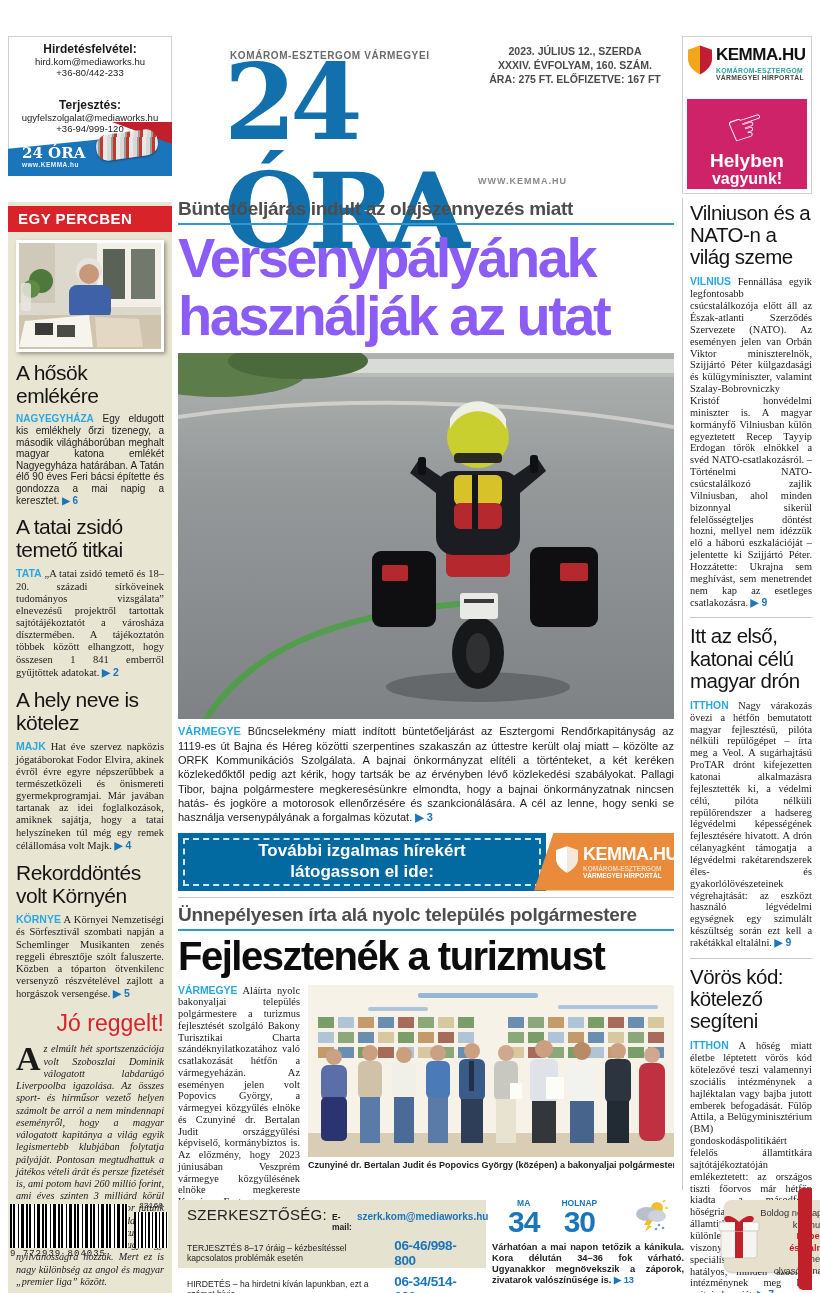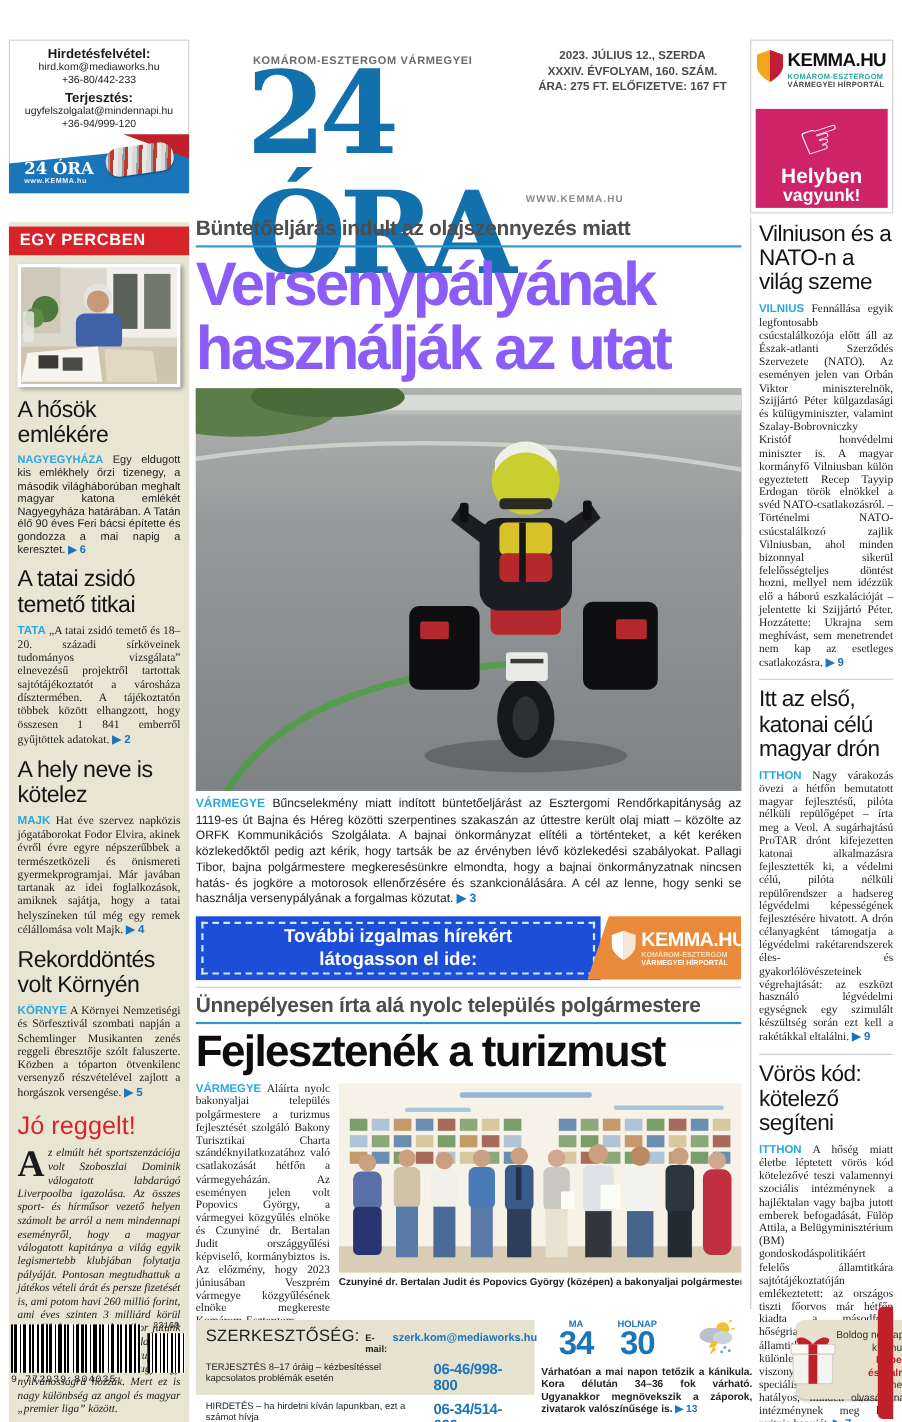--- a/index.html
+++ b/index.html
@@ -35,32 +35,32 @@
   
   .sidebar { position:absolute; left:8px; top:202px; width:164px; height:1284px; background:#e9e5d3; padding:0 8px; overflow:hidden; }
   .ep-banner { margin:4px -8px 8px; background:#d8232a; color:#fff; font-weight:bold; font-size:15px; letter-spacing:.5px; padding:4px 10px 5px; }
   .sb-photo { width:148px; height:112px; background:#fff; padding:3px; box-shadow:2px 2px 4px rgba(0,0,0,.35); margin-bottom:10px; }
   .sb-title { font-size:21px; line-height:1.08; color:#151515; letter-spacing:-.5px; margin-bottom:6px; }
   .sb-body { font-size:10px; line-height:1.16; text-align:justify; margin-bottom:10px; }
   .sb-body.sans { font-family:"Liberation Sans",sans-serif; }
   .sb-body.serif { font-family:"Liberation Serif",serif; font-size:10.5px; }
   .lead { color:#29a8e0; font-weight:bold; font-family:"Liberation Sans",sans-serif; }
   .pageref { color:#1b75bb; font-weight:bold; font-family:"Liberation Sans",sans-serif; white-space:nowrap; }
-  .greet-title { color:#d8232a; font-size:23px; margin:2px 0 6px; }
+  .greet-title { color:#d8232a; font-size:23px; margin:2px 0 6px;text-align:right; }
   .greet-body { font-family:"Liberation Serif",serif; font-style:italic; font-size:10.2px; line-height:1.2; text-align:justify; }
   .dropcap { float:left; font-size:34px; line-height:.85; padding:2px 3px 0 0; font-style:normal; font-weight:bold; }
 
   
   .center { position:absolute; left:178px; top:198px; width:496px; }
   .kicker { font-size:19px; font-weight:bold; color:#4d4d4d; letter-spacing:-.3px; padding-bottom:3px; border-bottom:2px solid #2f9ad0; }
   .headline1 { font-size:56px; font-weight:bold; color:#8b5cf6; letter-spacing:-2.5px; line-height:1.04; margin:4px 0 8px; }
   .main-photo { width:496px; height:366px; background:#8e9294; }
   .main-caption { font-size:11px; line-height:1.3; text-align:justify; color:#1c1c1c; margin:5px 0 8px; }
   .promo-banner { position:relative; width:496px; height:58px; background:#fff; margin-bottom:6px; }
-  .pb-blue { position:absolute; left:0; top:0; width:368px; height:58px; background:#1d4ed8; }
+  .pb-blue { position:absolute; left:0; top:0; width:368px; height:58px; background:#0369a1; }
   .pb-blue .inner { position:absolute; left:5px; top:5px; right:5px; bottom:5px; border:2px dashed #cfe8f5; display:flex; flex-direction:column; justify-content:center; align-items:center; color:#fff; font-weight:bold; font-size:17px; line-height:1.2; }
   .pb-orange { position:absolute; right:0; top:0; width:140px; height:58px; background:#e98b3a; clip-path:polygon(14% 0,100% 0,100% 100%,0 100%); display:flex; align-items:center; padding-left:22px; gap:5px; }
   .pb-orange .kname { color:#fff; font-weight:bold; font-size:18px; letter-spacing:-.5px; }
   .pb-orange .ksub1 { color:#f8d9bd; font-size:6.5px; font-weight:bold; }
   .pb-orange .ksub2 { color:#fff; font-size:6.5px; font-weight:bold; }
   .center-rule { border:none; border-top:1px solid #c9c9c9; margin:4px 0 6px; }
   .headline2 { font-size:40px; font-weight:bold; color:#0d0d0d; letter-spacing:-1.5px; line-height:1.05; margin:4px 0 8px; }
   .story2 { display:flex; gap:8px; }
   .story2 .txt { width:122px; font-family:"Liberation Serif",serif; font-size:10.4px; line-height:1.13; text-align:justify; }
   .story2 .pic { width:366px; }
@@ -78,21 +78,21 @@
   .barcode { height:44px; background:repeating-linear-gradient(90deg,#000 0 2px,#fff 2px 3px,#000 3px 5px,#fff 5px 8px,#000 8px 9px,#fff 9px 11px,#000 11px 14px,#fff 14px 16px); }
   .barcode-num { font-family:"Liberation Mono",monospace; font-size:9px; letter-spacing:1px; margin-top:1px; }
   .barcode2 { position:absolute; left:124px; top:8px; width:34px; height:36px; background:repeating-linear-gradient(90deg,#000 0 2px,#fff 2px 4px,#000 4px 5px,#fff 5px 7px); }
   .barcode2-num { position:absolute; left:124px; top:-3px; width:34px; text-align:center; font-family:"Liberation Mono",monospace; font-size:8px; }
 
   .edit-box { position:absolute; left:178px; top:1200px; width:308px; height:68px; background:#e6e2d0; padding:6px 9px; }
   .edit-box .row0 { display:flex; align-items:baseline; gap:5px; }
   .edit-box .szerk { font-size:15px; color:#222; letter-spacing:.3px; }
   .edit-box .em-lbl { font-size:8.5px; font-weight:bold; color:#222; }
   .edit-box .em { font-size:10px; font-weight:bold; color:#1b75bb; }
-  .edit-box .row { display:flex; justify-content:space-between; align-items:flex-start; margin-top:6px; }
+  .edit-box .row { display:flex; justify-content:space-between; align-items:center; margin-top:6px; }
   .edit-box .row .t { font-size:8.6px; color:#222; width:210px; }
   .edit-box .row .p { font-size:13.5px; font-weight:bold; color:#1b75bb; letter-spacing:-.3px; }
 
   .weather { position:absolute; left:492px; top:1198px; width:192px; }
   .weather .temps { display:flex; gap:22px; align-items:flex-start; padding-left:16px; }
   .weather .tcol { text-align:center; color:#1b75bb; }
   .weather .tlbl { font-size:8.5px; font-weight:bold; }
   .weather .tval { font-size:30px; font-weight:bold; line-height:.95; letter-spacing:-1px; }
   .weather .wicon { margin-left:14px; margin-top:2px; }
   .weather .wtext { font-size:9.3px; font-weight:bold; line-height:1.22; color:#222; margin-top:5px; text-align:justify; }
@@ -106,22 +106,22 @@
 </head>
 <body>
 
 <div id="page">
 
   <div>
     <div class="contact-box">
       <div class="lbl">Hirdetésfelvétel:</div>
       <div class="val">hird.kom@mediaworks.hu</div>
       <div class="val">+36-80/442-233</div>
-      <div class="lbl" style="margin-top:4px">Terjesztés:</div>
-      <div class="val">ugyfelszolgalat@mindennapi.hu</div>
+      <div class="lbl" style="margin-top:20px">Terjesztés:</div>
+      <div class="val">ugyfelszolgalat@mediaworks.hu</div>
       <div class="val">+36-94/999-120</div>
     </div>
     <div class="promo-mini">
       <div class="band"></div>
       <div class="redtri"></div>
       <div class="roll"></div>
       <div class="t1">24 ÓRA</div>
       <div class="t2">www.KEMMA.hu</div>
     </div>
 

